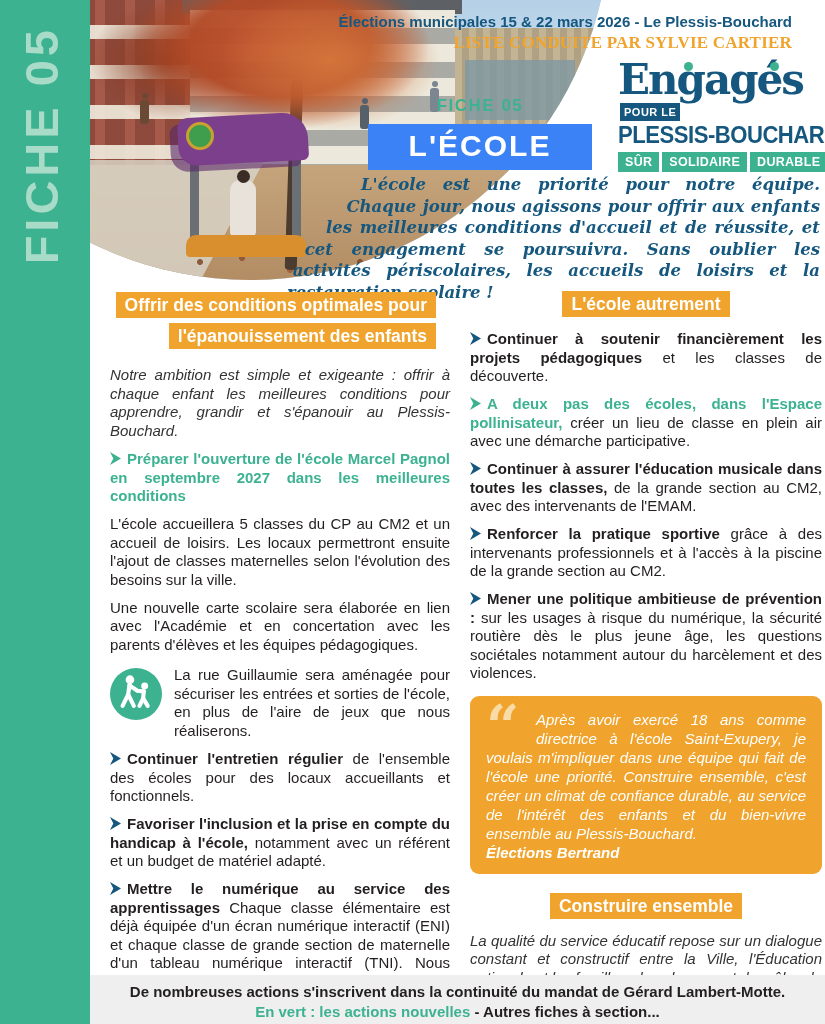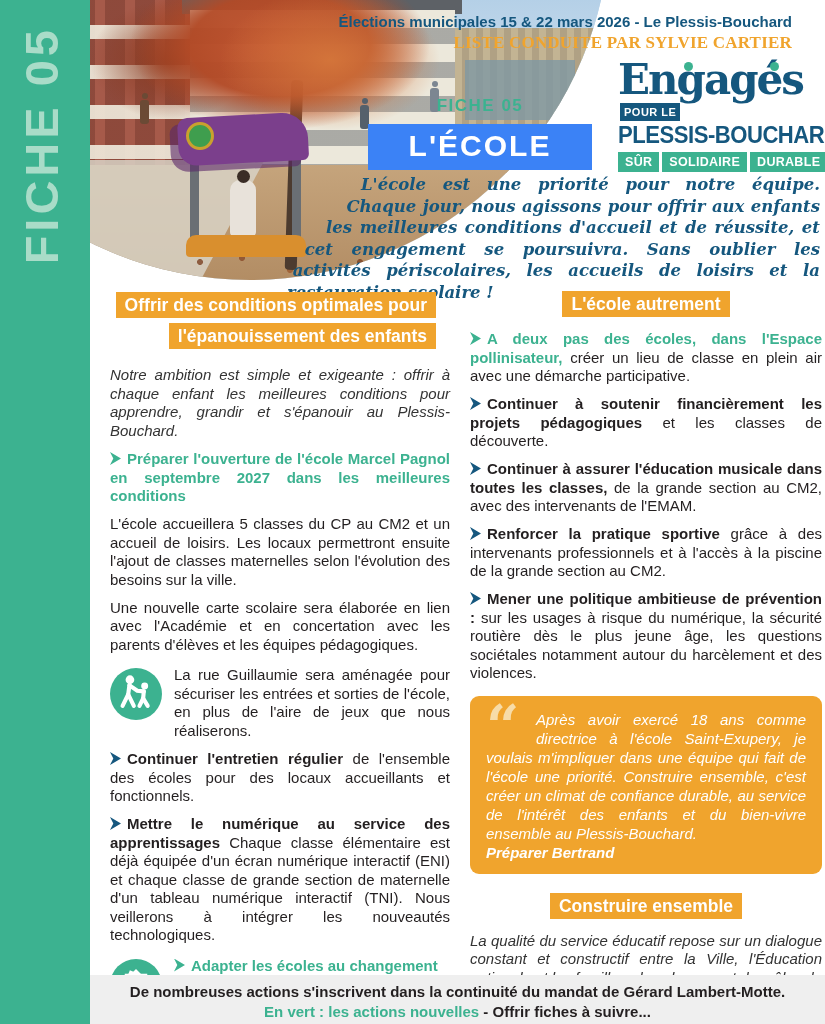--- a/index.html
+++ b/index.html
@@ -213,20 +213,21 @@
           <path d="M15.3 14 L17.4 17.5"></path>
         </g>
         <circle cx="9.2" cy="5.4" r="2" fill="#fff"></circle>
         <circle cx="16" cy="8.3" r="1.6" fill="#fff"></circle>
       </svg>
       <p>La rue Guillaumie sera aménagée pour sécuriser les entrées et sorties de l'école, en plus de l'aire de jeux que nous réaliserons.</p>
     </div>
 
     <p class="item"><span class="arr"></span><b class="lead">Continuer l'entretien régulier</b><span> de l'ensemble des écoles pour des locaux accueillants et fonctionnels.</span></p>
 
+    <p class="item"><span class="arr"></span><b class="lead">Favoriser l'inclusion et la prise en compte du handicap à l'école,</b><span> notamment avec un référent et un budget de matériel adapté.</span></p>
 
     <p class="item"><span class="arr"></span><b class="lead">Mettre le numérique au service des apprentissages</b><span> Chaque classe élémentaire est déjà équipée d'un écran numérique interactif (ENI) et chaque classe de grande section de maternelle d'un tableau numérique interactif (TNI). Nous veillerons à intégrer les nouveautés technologiques.</span></p>
 
     <div class="icon-block">
       <svg class="circle-icon" viewBox="0 0 24 24">
         <circle cx="12" cy="12" r="12" fill="#3CB290"></circle>
         <g fill="#fff">
           <rect x="6.8" y="6.8" width="10.4" height="10.4"></rect>
           <rect x="6.8" y="6.8" width="10.4" height="10.4" transform="rotate(45 12 12)"></rect>
           <rect x="6.8" y="6.8" width="10.4" height="10.4" transform="rotate(22.5 12 12)"></rect>
@@ -237,46 +238,46 @@
       </svg>
       <p class="item green climate-title"><span class="arr"></span><b class="lead">Adapter les écoles au changement climatique</b></p>
 
     </div>
 
   </section>
 
   <section class="col col-right">
     <div class="h-wrap-r"><span class="h-orange">L'école autrement</span></div>
 
+    <p class="item"><span class="arr"></span><b class="lead">Continuer à soutenir financièrement les projets pédagogiques</b><span> et les classes de découverte.</span></p>
+
     <p class="item green"><span class="arr"></span><b class="lead">A deux pas des écoles, dans l'Espace pollinisateur,</b><span style="color:#231F20"> créer un lieu de classe en plein air avec une démarche participative.</span></p>
-
-    <p class="item"><span class="arr"></span><b class="lead">Continuer à soutenir financièrement les projets pédagogiques</b><span> et les classes de découverte.</span></p>
 
     <p class="item"><span class="arr"></span><b class="lead">Continuer à assurer l'éducation musicale dans toutes les classes,</b><span> de la grande section au CM2, avec des intervenants de l'EMAM.</span></p>
 
     <p class="item"><span class="arr"></span><b class="lead">Renforcer la pratique sportive</b><span> grâce à des intervenants professionnels et à l'accès à la piscine de la grande section au CM2.</span></p>
 
     <p class="item"><span class="arr"></span><b class="lead">Mener une politique ambitieuse de prévention :</b><span> sur les usages à risque du numérique, la sécurité routière dès le plus jeune âge, les questions sociétales notamment autour du harcèlement et des violences.</span></p>
 
     <div class="quote">
       <span class="qmark">“</span>
       <span>Après avoir exercé 18 ans comme directrice à l'école Saint-Exupery, je voulais m'impliquer dans une équipe qui fait de l'école une priorité. Construire ensemble, c'est créer un climat de confiance durable, au service de l'intérêt des enfants et du bien-vivre ensemble au Plessis-Bouchard.</span>
-      <b class="q-author">Préparer Bertrand</b>
+      <b class="q-author">Élections Bertrand</b>
     </div>
 
     <div class="h-wrap-r"><span class="h-orange">Construire ensemble</span></div>
 
     <p class="lede">La qualité du service éducatif repose sur un dialogue constant et constructif entre la Ville, l'Éducation nationale et les familles, dans le respect des rôles de chacun.</p>
 
     <p class="item green"><span class="arr"></span><b class="lead">Mettre en place un plan annuel de coopération,</b></p>
 
   </section>
 
   <footer class="footer">
     <div class="f1">De nombreuses actions s'inscrivent dans la continuité du mandat de Gérard Lambert-Motte.</div>
     <div class="f2">
       <span class="f-green">En vert : les actions nouvelles</span>
       <span class="f-rest"> <span>-</span> </span>
-      <span class="f-rest">Offrir fiches à suivre...</span>
+      <span class="f-rest">Autres fiches à section...</span>
     </div>
   </footer>
 
 </div>
 
 </body></html>

